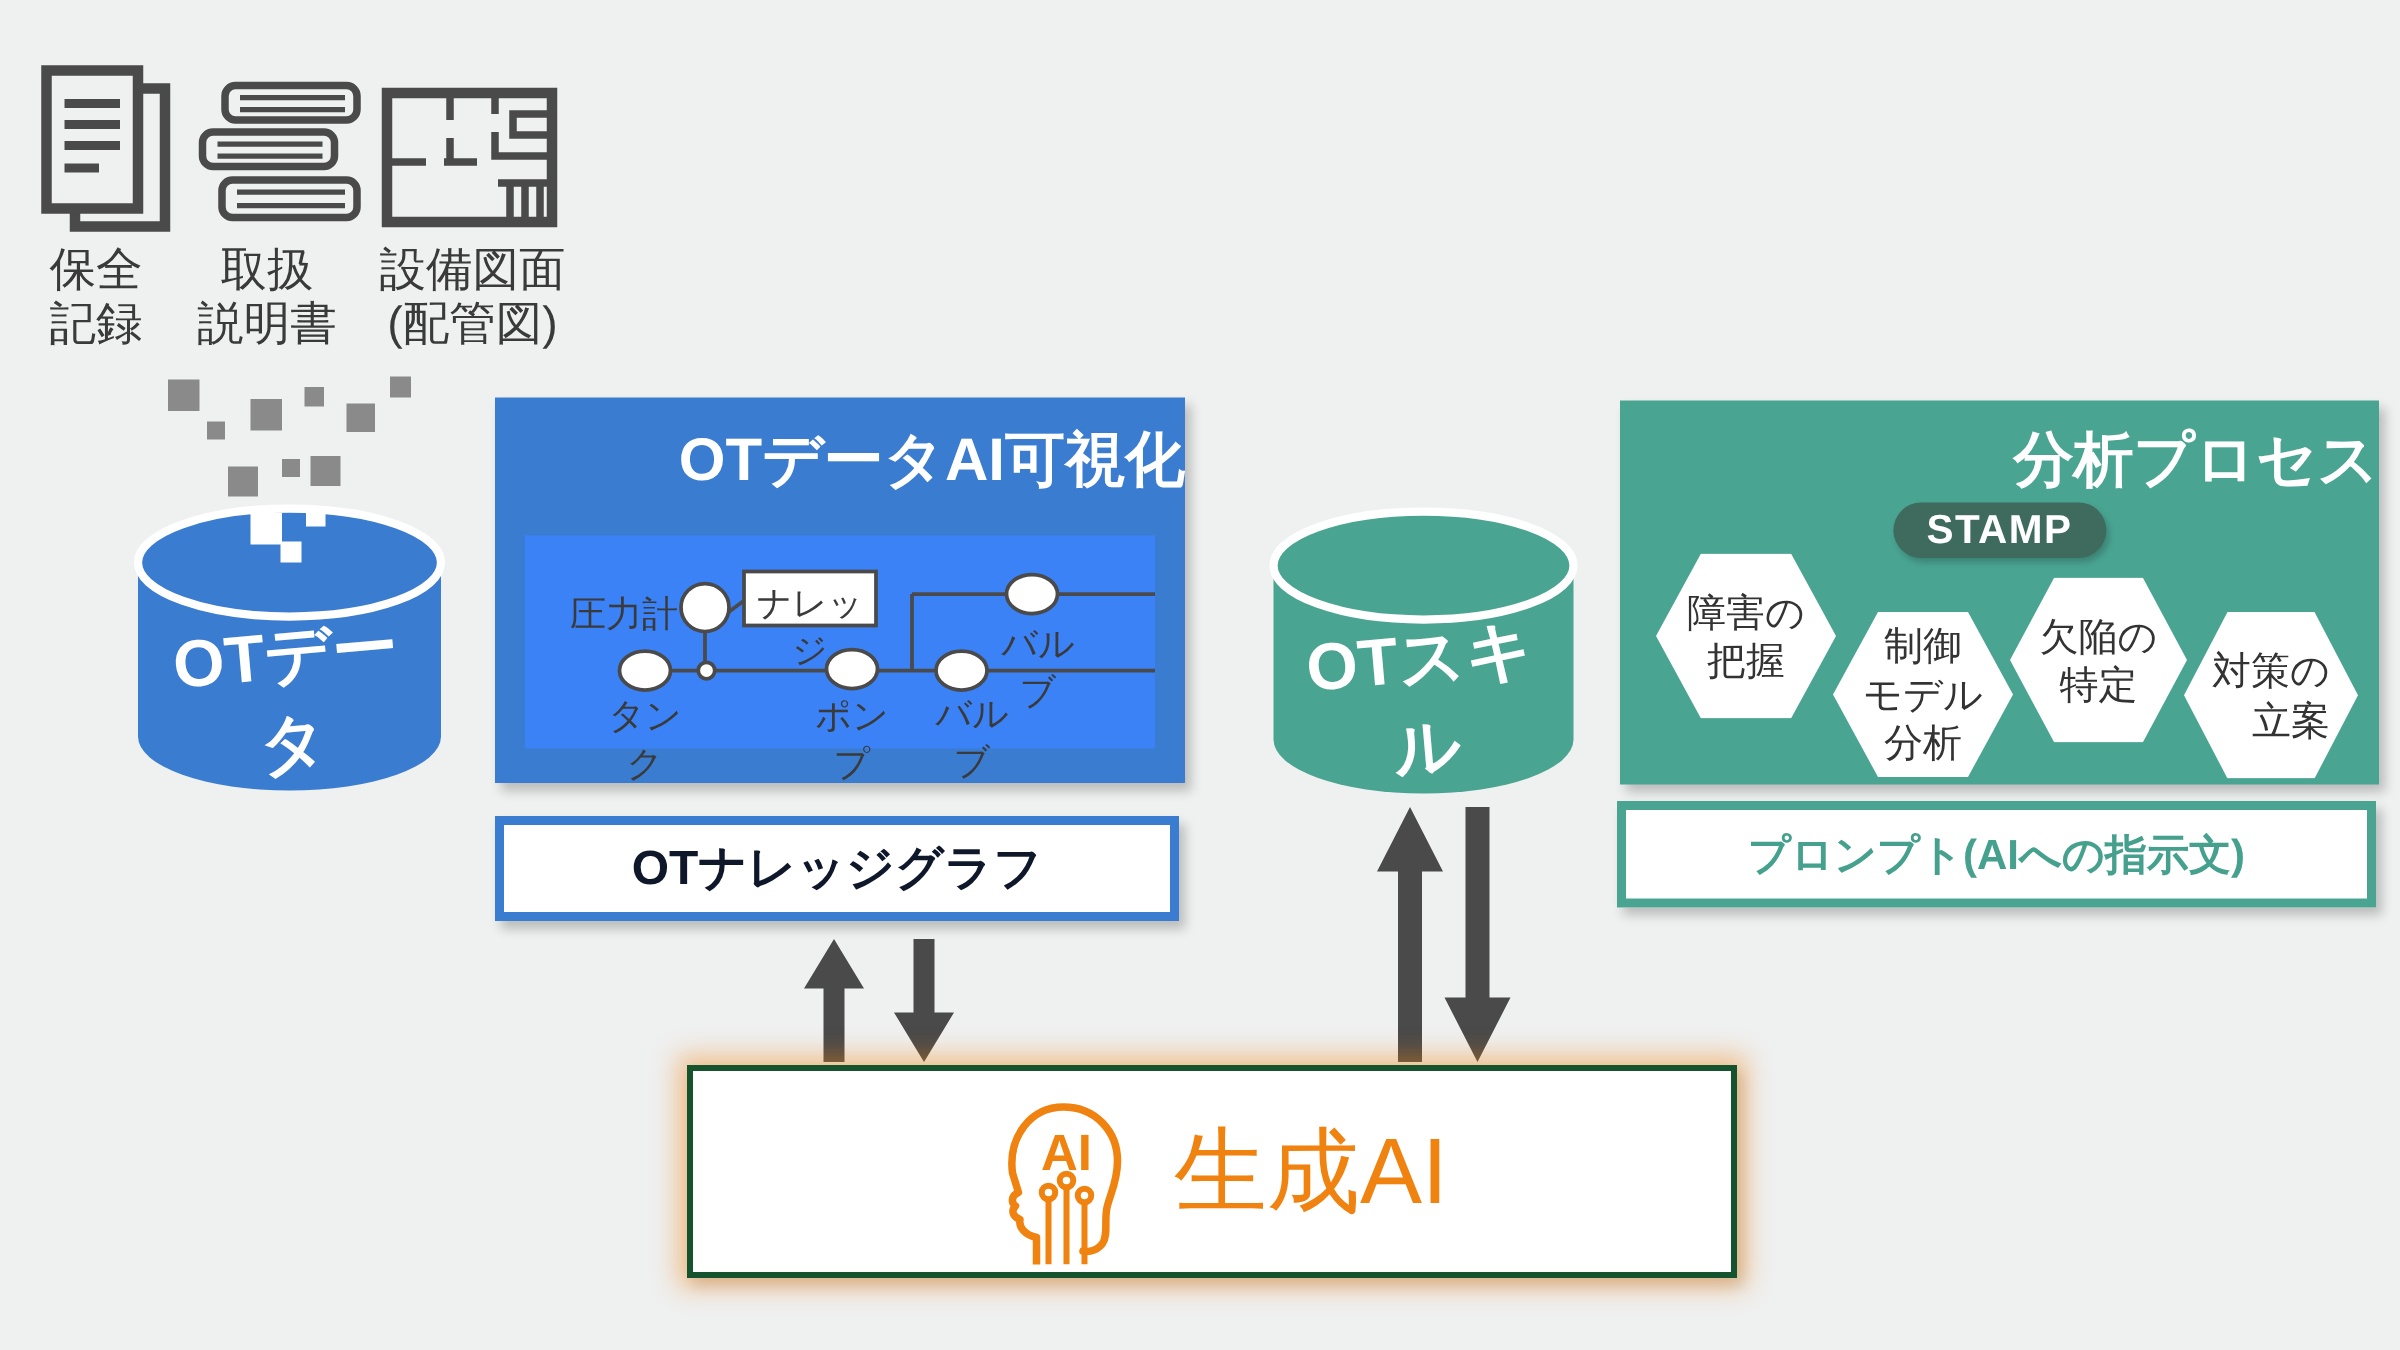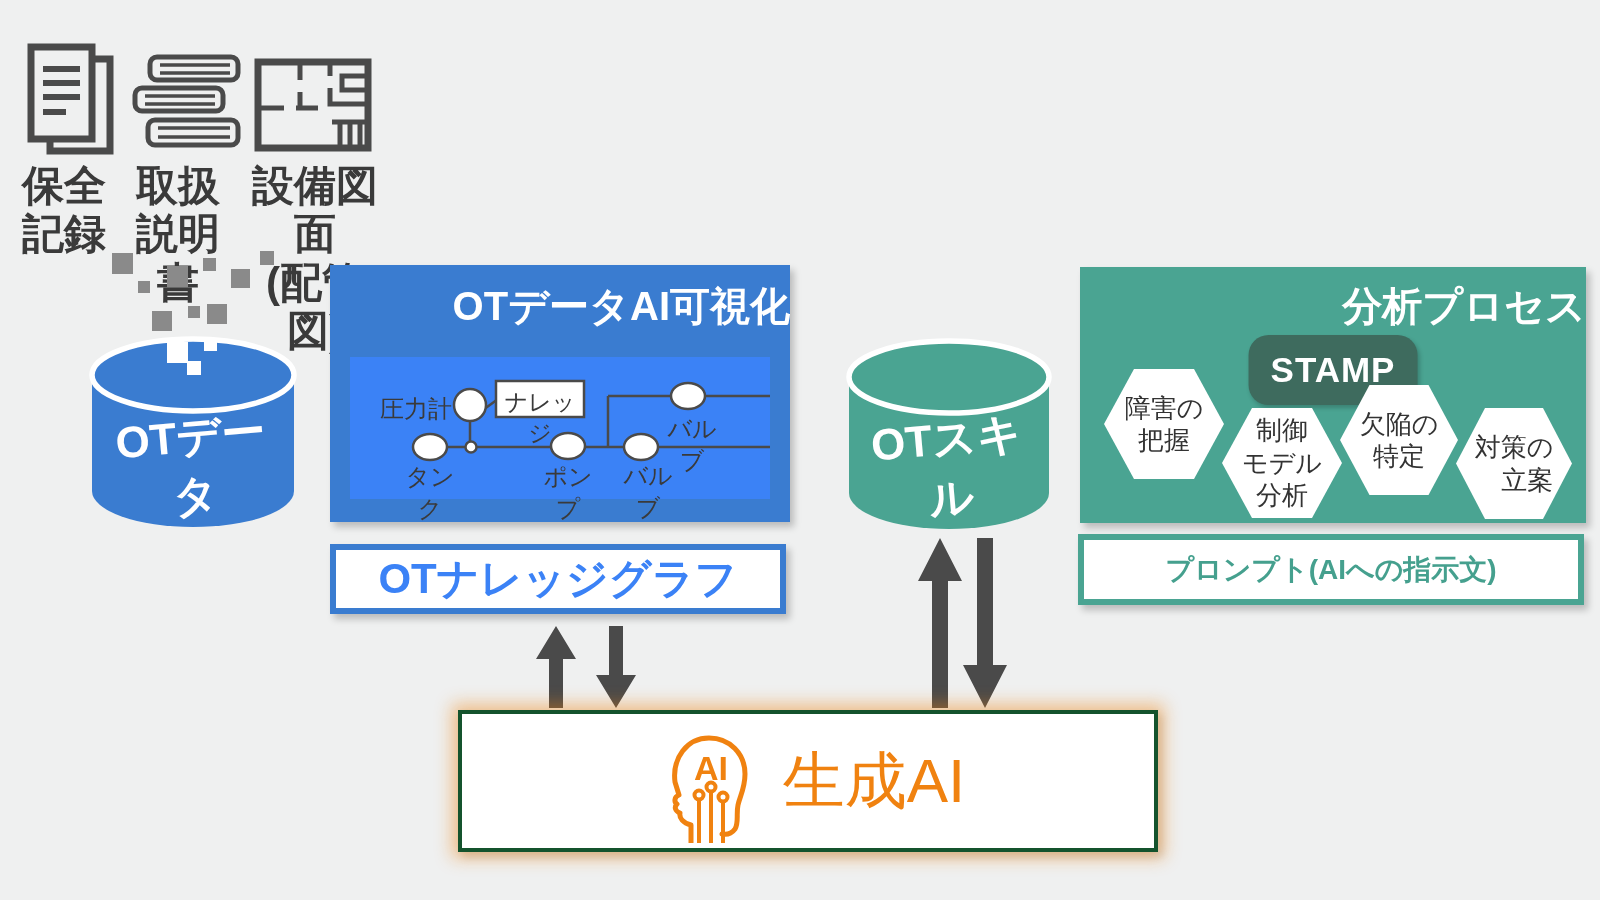--- a/index.html
+++ b/index.html
@@ -1,26 +1,26 @@
 <!DOCTYPE html>
 <html><head>
 <meta charset="utf-8">
 <style>
   html,body{margin:0;padding:0;}
   body{font-family:"Liberation Sans","DejaVu Sans",sans-serif;background:#e4e4e6;}
   .stage{position:relative;width:1600px;height:900px;background:#eff0f0;overflow:hidden;}
   .abs{position:absolute;}
-  .src-label{position:absolute;text-align:center;font-weight:bold;font-size:42px;line-height:1.15;color:#3a3a3a;white-space:pre-line;}
+  .src-label{position:absolute;text-align:center;font-weight:normal;font-size:31px;line-height:1.15;color:#3a3a3a;white-space:pre-line;}
   .sq{position:absolute;}
   .cyl-label{position:absolute;text-align:center;font-weight:bold;font-size:44px;color:#ffffff;transform:rotate(-5deg);}
   .big-box{position:absolute;box-shadow:4px 5px 7px rgba(0,0,0,0.22);}
   .box-title{position:absolute;width:100%;text-align:right;font-weight:bold;font-size:40px;color:#ffffff;}
   .label-box{position:absolute;background:#ffffff;display:flex;align-items:center;justify-content:center;font-weight:bold;font-size:40px;box-shadow:4px 5px 7px rgba(0,0,0,0.22);}
   .hex{position:absolute;background:#ffffff;clip-path:polygon(0% 50%,25% 0%,75% 0%,100% 50%,75% 100%,25% 100%);display:flex;align-items:center;justify-content:center;text-align:center;font-size:26px;line-height:1.25;color:#333333;white-space:pre-line;}
-  .stamp{position:absolute;left:50%;transform:translateX(-50%);top:68px;background:#3e6b5e;color:#ffffff;font-weight:bold;font-size:35px;letter-spacing:1px;padding:15px 22px;border-radius:20px;box-shadow:2px 3px 4px rgba(0,0,0,0.2);}
+  .stamp{position:absolute;left:50%;transform:translateX(-50%);top:68px;background:#3e6b5e;color:#ffffff;font-weight:bold;font-size:27px;letter-spacing:1px;padding:3px 22px;border-radius:20px;box-shadow:2px 3px 4px rgba(0,0,0,0.2);}
   .schem-label{position:absolute;font-size:24px;color:#3a3a3a;text-align:center;}
   .genai-box{position:absolute;left:458px;top:710px;width:692px;height:134px;background:#ffffff;border:4px solid #14532d;box-sizing:content-box;display:flex;align-items:center;justify-content:center;gap:30px;box-shadow:0 0 16px 6px rgba(240,130,16,0.45),4px 5px 8px rgba(0,0,0,0.12);}
   .genai-text{font-weight:normal;font-size:62px;color:#f08210;}
 </style>
 </head>
 <body>
 
 <div class="stage">
 
   <svg class="abs" style="left:24px;top:42px;" width="96" height="116" viewBox="0 0 96 116">
@@ -116,21 +116,21 @@
       </svg>
       <div class="schem-label" style="left:26px;top:36px;width:76px;text-align:right;">圧力計</div>
       <div class="schem-label" style="left:146px;top:30px;width:88px;font-size:23px;">ナレッジ</div>
       <div class="schem-label" style="left:45px;top:104px;width:70px;">タンク</div>
       <div class="schem-label" style="left:183px;top:104px;width:70px;">ポンプ</div>
       <div class="schem-label" style="left:262px;top:103px;width:72px;">バルブ</div>
       <div class="schem-label" style="left:306px;top:56px;width:72px;">バルブ</div>
     </div>
   </div>
 
-  <div class="label-box" style="left:330px;top:544px;width:444px;height:58px;border:6px solid #3a7cd0;color:#3b82f6;font-size:42px;">
+  <div class="label-box" style="left:330px;top:544px;width:444px;height:58px;border:6px solid #3a7cd0;color:#0f172a;font-size:32px;">
     <span>OTナレッジグラフ</span>
   </div>
 
   <svg class="abs" style="left:516px;top:626px;" width="130" height="82" viewBox="0 0 130 82">
     <polygon fill="#4a4a4a" points="40,0 60,33 47,33 47,82 33,82 33,33 20,33"></polygon>
     <polygon fill="#4a4a4a" points="100,82 80,49 93,49 93,0 107,0 107,49 120,49"></polygon>
   </svg>
 
   <svg class="abs" style="left:845px;top:335px;" width="208" height="200" viewBox="0 0 208 200">
     <path d="M4,42 L4,158 A100,36 0 0 0 204,158 L204,42 Z" fill="#4aa492"></path>

